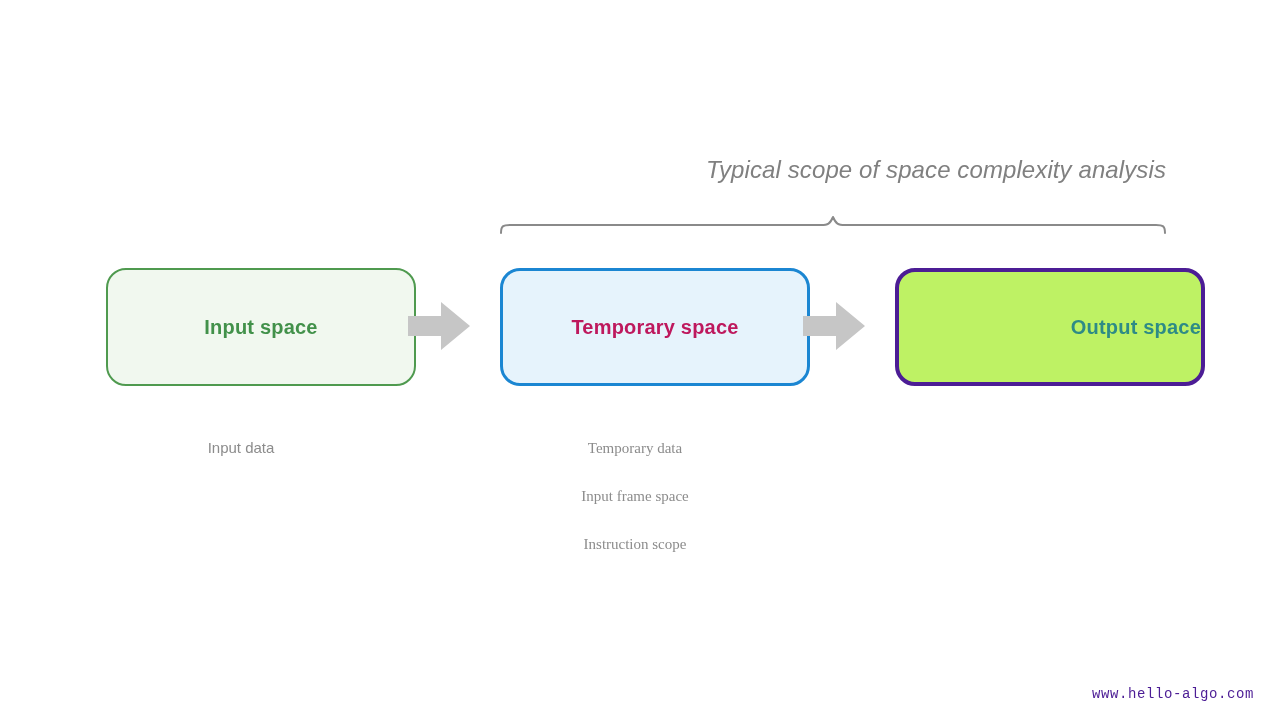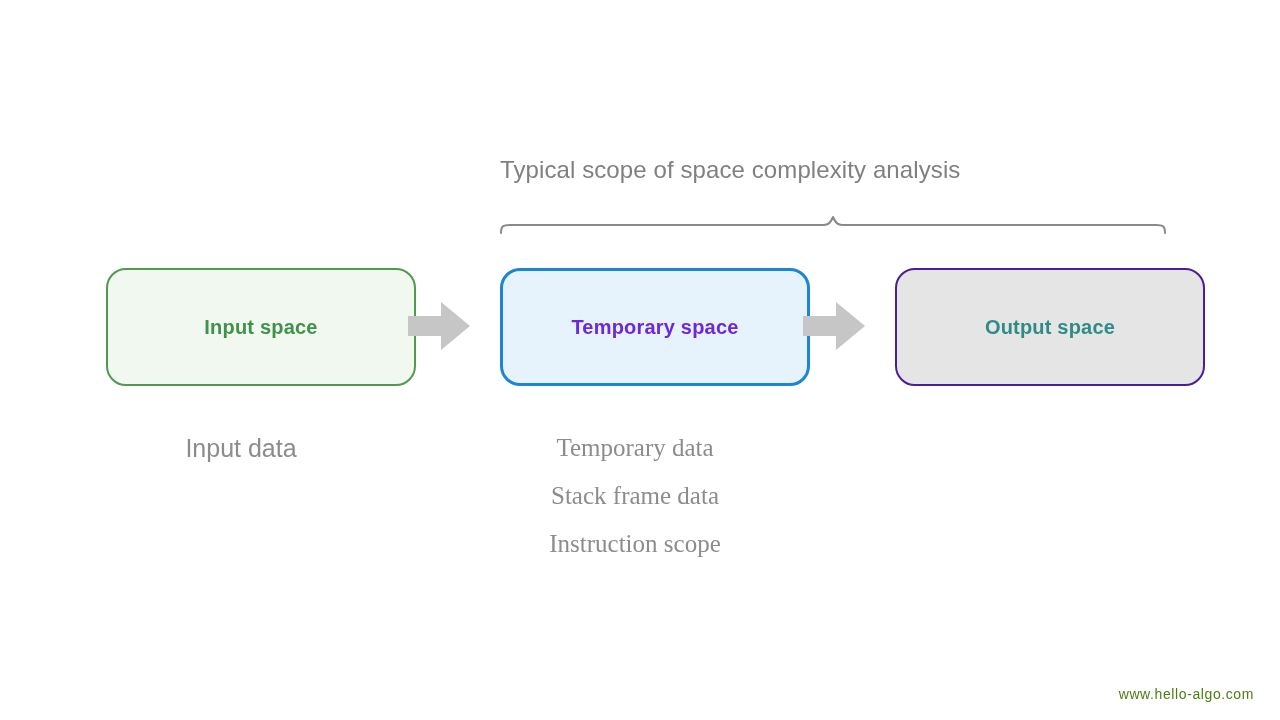--- a/index.html
+++ b/index.html
@@ -21,25 +21,26 @@
     width: 1280px;
     height: 720px;
   }
 
   
   #scope-title {
     position: absolute;
     left: 500px;
     top: 156px;
     width: 666px;
-    text-align: left;
+    text-align: right;
     font-size: 24px;
     color: #808080;
     letter-spacing: 0.1px;
     white-space: nowrap;
+    font-style: italic;
   }
   #scope-brace {
     position: absolute;
     left: 492px;
     top: 204px;
     width: 686px;
     height: 40px;
   }
 
   
@@ -65,60 +66,61 @@
     background: #f1f8ef;
     border: 2px solid #4f9a4f;
   }
   #node-input .node-label { color: #42914a; }
 
   #node-temp {
     left: 500px;
     background: #e6f3fc;
     border: 3px solid #1b86d2;
   }
-  #node-temp .node-label { color: #6d28d9; }
+  #node-temp .node-label { color: #be185d; }
 
   #node-output {
     left: 895px;
-    background: #e5e5e5;
-    border: 2px solid #4c1d95;
+    background: #bef264;
+    border: 4px solid #4c1d95;
+    justify-content: flex-end;
   }
   #node-output .node-label { color: #2e8b86; }
 
   
   .arrow {
     position: absolute;
     top: 300px;
     width: 62px;
     height: 52px;
   }
   #arrow-1 { left: 408px; }
   #arrow-2 { left: 803px; }
 
   
   .caption-col {
     position: absolute;
     text-align: center;
-    font-size: 25px;
+    font-size: 15px;
     color: #8c8c8c;
     line-height: 48px;
   }
   #caption-input  { left: 106px; top: 424px; width: 270px; }
   #caption-temp   { left: 500px; top: 424px; width: 270px; font-family: Liberation Serif, serif; }
   #caption-output { left: 895px; top: 424px; width: 270px; }
   .caption-line { white-space: nowrap; }
 
   
   #watermark {
     position: absolute;
     right: 26px;
     bottom: 18px;
-    font-family: Liberation Sans, sans-serif;
+    font-family: Liberation Mono, monospace;
     font-size: 14px;
-    color: #4d7c0f;
+    color: #4c1d95;
     letter-spacing: 0.6px;
     white-space: nowrap;
   }
 </style>
 </head>
 <body>
 
 <div id="canvas">
 
   <div id="scope-title">Typical scope of space complexity analysis</div>
@@ -152,20 +154,20 @@
   <div class="node" id="node-output">
     <span class="node-label">Output space</span>
   </div>
 
   <div class="caption-col" id="caption-input">
     <div class="caption-line">Input data</div>
   </div>
 
   <div class="caption-col" id="caption-temp">
     <div class="caption-line">Temporary data</div>
-    <div class="caption-line">Stack frame data</div>
+    <div class="caption-line">Input frame space</div>
     <div class="caption-line">Instruction scope</div>
   </div>
 
 
   <div id="watermark">www.hello-algo.com</div>
 
 </div>
 
 </body></html>

